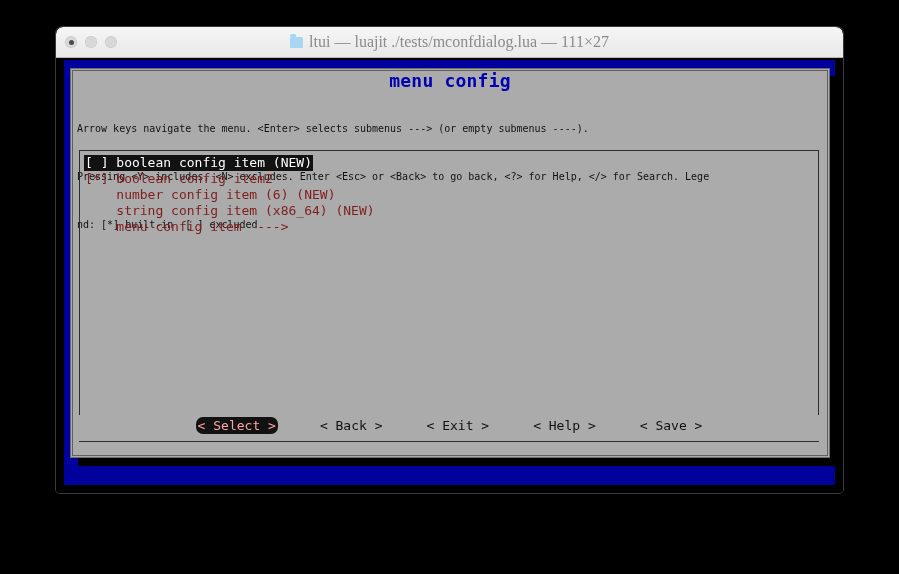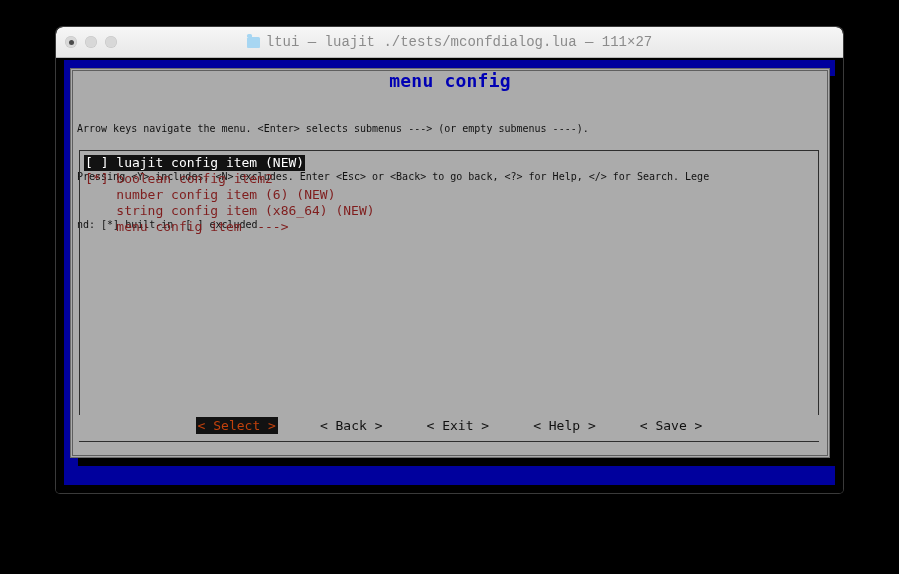--- a/index.html
+++ b/index.html
@@ -58,22 +58,22 @@
     content: "";
     position: absolute;
     left: 3.5px; top: 3.5px;
     width: 5px; height: 5px;
     border-radius: 50%;
     background: #4a4a4a;
   }
   #title-block {
     width: 100%;
     text-align: center;
-    font-family: Liberation Mono, monospace;
-    font-size: 14px;
+    font-family: Liberation Serif, serif;
+    font-size: 16px;
     color: #8b8b8b;
     display: flex;
     align-items: center;
     justify-content: center;
     gap: 6px;
     pointer-events: none;
   }
   #folder-icon {
     width: 13px; height: 11px;
     background: #a7d6f2;
@@ -229,21 +229,22 @@
     line-height: 17px;
   }
   .dlg-button {
     white-space: pre;
     color: #111111;
     padding: 0 2px;
     font-size: 13px;
   }
   .dlg-button.selected {
     background: #121212;
-    color: #c2410c;
+    color: #fca5a5;
+    border-radius: 7px;
   }
 </style>
 </head>
 <body>
 
 <div id="terminal-window">
 
   <div id="titlebar">
     <div id="traffic-lights">
       <div class="light close"></div>
@@ -269,21 +270,21 @@
         <div class="help-line">Pressing &lt;Y&gt; includes, &lt;N&gt; excludes. Enter &lt;Esc&gt; or &lt;Back&gt; to go back, &lt;?&gt; for Help, &lt;/&gt; for Search. Lege</div>
         <div class="help-line">nd: [*] built-in  [ ] excluded</div>
       </div>
 
       <div id="menu-box">
         <div id="menu-box-top-rule"></div>
         <div id="menu-box-left-rule"></div>
         <div id="menu-box-right-rule"></div>
 
         <div id="menu-list">
-          <div class="menu-item selected">[ ] luajit config item (NEW)</div>
+          <div class="menu-item selected">[ ] boolean config item (NEW)</div>
           <div class="menu-item">[*] boolean config item2</div>
           <div class="menu-item">    number config item (6) (NEW)</div>
           <div class="menu-item">    string config item (x86_64) (NEW)</div>
           <div class="menu-item">    menu config item  ---&gt;</div>
         </div>
       </div>
 
       <div id="button-row">
         <span class="dlg-button selected">&lt; Select &gt;</span>
         <span class="dlg-button">&lt; Back &gt;</span>

